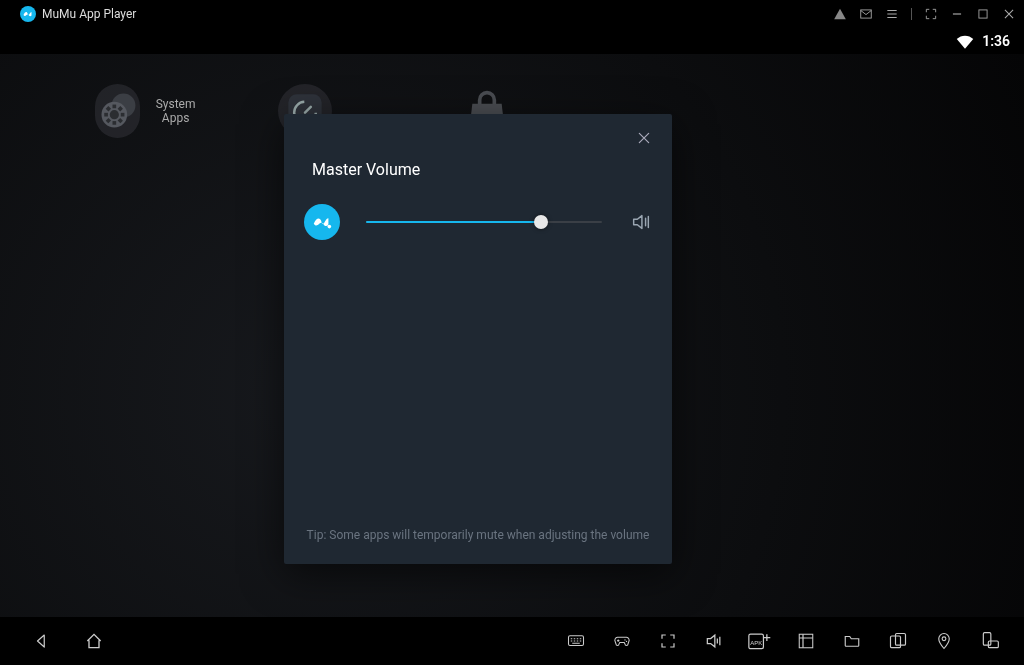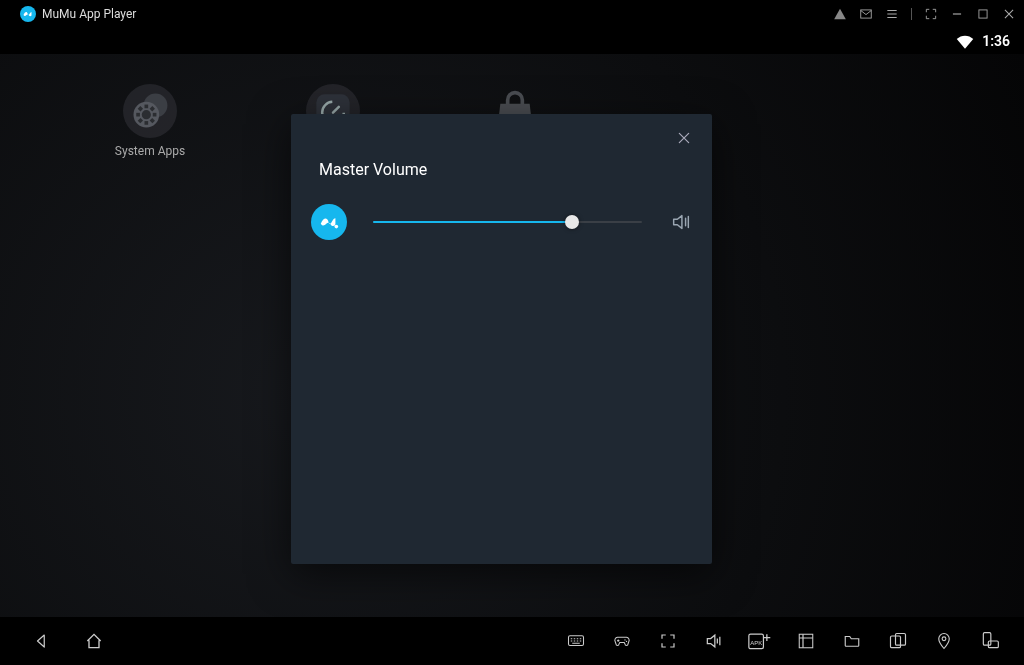--- a/index.html
+++ b/index.html
@@ -15,29 +15,29 @@
 .tb-icon { width: 14px; height: 14px; cursor: pointer; display:flex; align-items:center; justify-content:center; }
 .tb-sep { width:1px; height:12px; background:#555; }
 
 
 .statusbar { height: 26px; background: #000; display:flex; align-items:center; justify-content:flex-end; padding: 0 14px; gap: 8px; }
 .sb-time { color:#fff; font-size:14px; font-weight:600; }
 .sb-wifi { width:18px; height:14px; }
 
 
 .desktop { position: relative; height: calc(665px - 28px - 26px - 48px); background: radial-gradient(circle at 30% 60%, #17191d 0%, #0c0d0f 60%, #050506 100%); }
-.app-icon { position: absolute; width: 110px; display:flex; flex-direction:column; align-items:center; gap:6px; }
+.app-icon { position: absolute; width: 110px; display:flex; flex-direction:row; align-items:center; gap:6px; }
 .app-icon .glyph { width:54px; height:54px; border-radius:27px; background: rgba(80,80,90,0.3); display:flex; align-items:center; justify-content:center; }
 .app-icon .label { font-size:12px; color:#aaa; text-align:center; }
 .icon-system { left: 95px; top: 30px; }
 .icon-speed  { left: 278px; top: 30px; }
 .icon-store  { left: 460px; top: 30px; }
 
 
-.modal { position: absolute; left: 284px; top: 60px; width: 421px; height: 450px; background: #1f2832; border-radius: 2px; box-shadow: 0 10px 40px rgba(0,0,0,0.6); margin-left: 7px; }
+.modal { position: absolute; left: 284px; top: 60px; width: 388px; height: 450px; background: #1f2832; border-radius: 2px; box-shadow: 0 10px 40px rgba(0,0,0,0.6); }
 .modal-close { position:absolute; top:16px; right:18px; width:18px; height:18px; cursor:pointer; color:#aab; }
 .modal-title { position:absolute; top:46px; left:28px; font-size:16px; color:#fff; font-weight:400; }
 .modal-row { position:absolute; top:90px; left:20px; right:20px; display:flex; align-items:center; }
 .app-chip { width:36px; height:36px; border-radius:50%; background:#16b7ee; display:flex; align-items:center; justify-content:center; flex:none; }
 .slider { position:relative; flex:1; margin: 0 28px 0 26px; height:20px; display:flex; align-items:center; }
 .slider-track { position:absolute; left:0; right:0; height:2px; background:#3a3f46; border-radius:1px; }
 .slider-fill  { position:absolute; left:0; height:2px; background:#16b7ee; border-radius:1px; }
 .slider-thumb { position:absolute; width:14px; height:14px; background:#e8e8e8; border-radius:50%; transform:translate(-50%, 0); box-shadow:0 0 4px rgba(0,0,0,0.5); }
 .speaker { width:22px; height:22px; color:#aab; flex:none; display:flex; align-items:center; justify-content:center; }
 .modal-tip { position:absolute; bottom:22px; left:0; right:0; text-align:center; font-size:12px; color:#6a7480; }
@@ -171,20 +171,21 @@
         <div class="slider-fill" id="sfill" style="width: 74%;"></div>
         <div class="slider-thumb" id="sthumb" style="left: 74%;"></div>
       </div>
       <span class="speaker">
         <svg viewBox="0 0 24 24" width="22" height="22">
             <path fill="none" stroke="#9aa6b2" stroke-width="1.6" stroke-linejoin="round" d="M4 9h4l5-4v14l-5-4H4z"></path>
             <path stroke="#9aa6b2" stroke-width="1.6" stroke-linecap="round" d="M17 8v8M20 6v12"></path>
           </svg>
       </span>
     </div>
+    <div class="modal-tip">Tip: Some apps will temporarily mute when adjusting the volume</div>
   </div>
 </div>
 
 <div class="bottombar">
   <div class="bb-left">
     <span class="bb-icon">
         <svg viewBox="0 0 24 24" width="18" height="18">
           <path fill="none" stroke="#ccc" stroke-width="1.6" d="M15 4L6 12l9 8z" stroke-linejoin="round"></path>
         </svg>
       </span>

